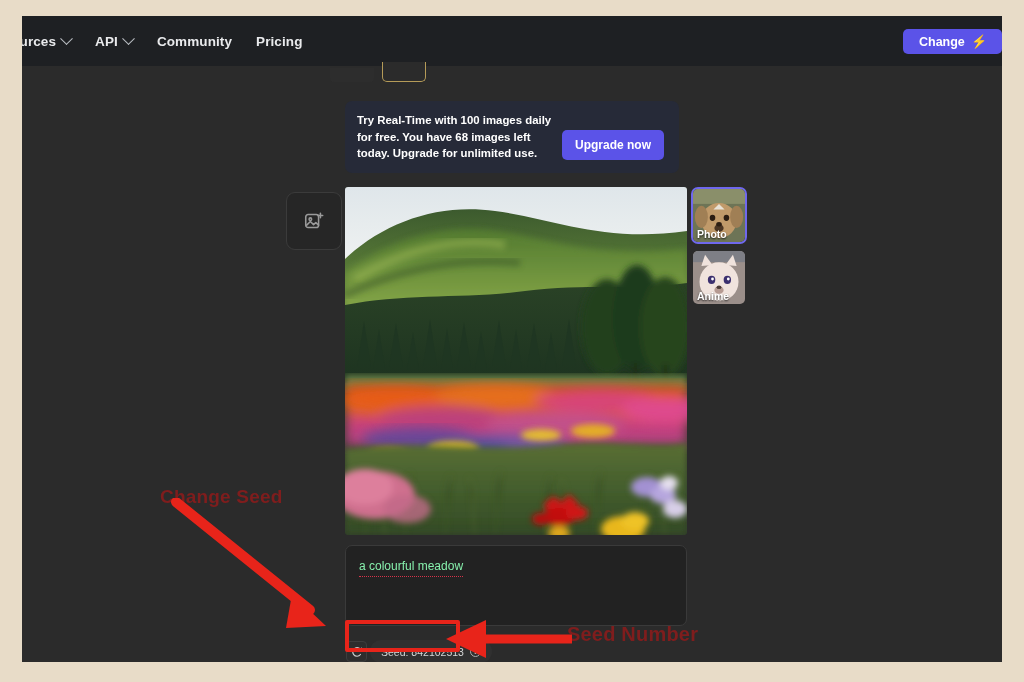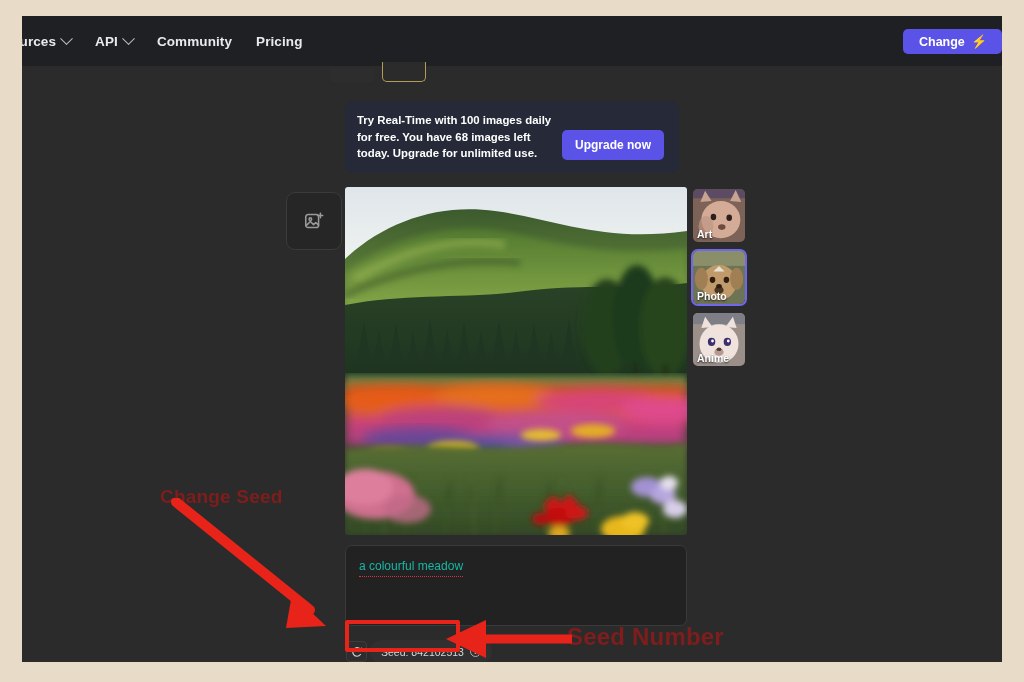--- a/index.html
+++ b/index.html
@@ -183,21 +183,21 @@
     position: absolute;
     left: 323px; top: 529px;
     width: 342px; height: 81px;
     background: #222222;
     border: 1px solid #3a3a3a;
     border-radius: 7px;
     padding: 10px 13px;
     cursor: text;
   }
   #prompt-text {
-    color: #14b8a6;
+    color: #86efac;
     font-size: 12px;
     line-height: 1.3;
     display: inline-block;
     border-bottom: 1.5px dotted #d6334a;
     padding-bottom: 1px;
   }
 
   
   #change-seed-button {
     position: absolute;
@@ -242,21 +242,21 @@
 
   
   .annot-label {
     position: absolute;
     color: #7f1d1d;
     font-weight: bold;
     letter-spacing: .2px;
     white-space: nowrap;
   }
   #annot-change-seed { left: 160px; top: 486px; font-size: 19px; }
-  #annot-seed-number { left: 567px; top: 623px; font-size: 24px; }
+  #annot-seed-number { left: 567px; top: 623px; font-size: 20px; }
   #annot-arrow-diagonal { position: absolute; left: 170px; top: 498px; }
   #annot-arrow-horizontal { position: absolute; left: 444px; top: 618px; }
   #seed-highlight-rect {
     position: absolute;
     left: 345px; top: 620px;
     width: 115px; height: 32px;
     border: 4px solid #e8241a;
     border-radius: 2px;
   }
 </style>
@@ -451,34 +451,20 @@
         <ellipse cx="330" cy="322" rx="12" ry="9" fill="#d8cfe8"></ellipse>
         <ellipse cx="324" cy="296" rx="9" ry="7" fill="#e6e0ef"></ellipse>
       </g>
 
       <rect x="0" y="0" width="342" height="348" fill="none"></rect>
     </svg>
   </div>
 
   <div id="style-selector">
 
-    <div class="style-thumb">
-      <svg viewBox="0 0 56 57" preserveAspectRatio="none">
-        <rect width="56" height="57" fill="#7c6257"></rect>
-        <path d="M0 0h56v10H0z" fill="#5d4a63"></path>
-        <path d="M8 14 l5-12 7 11z" fill="#c9a391"></path>
-        <path d="M40 13 l6-12 6 13z" fill="#c9a391"></path>
-        <ellipse cx="30" cy="33" rx="21" ry="20" fill="#d4ab97"></ellipse>
-        <ellipse cx="22" cy="30" rx="3" ry="3.5" fill="#2e1f18"></ellipse>
-        <ellipse cx="39" cy="31" rx="3" ry="3.5" fill="#2e1f18"></ellipse>
-        <ellipse cx="31" cy="41" rx="4" ry="3" fill="#6d4a3b"></ellipse>
-        <ellipse cx="14" cy="40" rx="8" ry="11" fill="#bf9583" opacity=".7"></ellipse>
-      </svg>
-      <span class="style-label">Art</span>
-    </div>
 
     <div class="style-thumb selected">
       <svg viewBox="0 0 56 57" preserveAspectRatio="none">
         <rect width="56" height="57" fill="#6d7456"></rect>
         <rect width="56" height="16" fill="#8a8f6a"></rect>
         <ellipse cx="28" cy="34" rx="19" ry="19" fill="#c09a6a"></ellipse>
         <path d="M28 16 l-6 6 h12z" fill="#e8e2d6"></path>
         <ellipse cx="9" cy="30" rx="7" ry="12" fill="#a07f55"></ellipse>
         <ellipse cx="47" cy="30" rx="7" ry="12" fill="#a07f55"></ellipse>
         <ellipse cx="21" cy="31" rx="3" ry="3.4" fill="#2b1d12"></ellipse>

